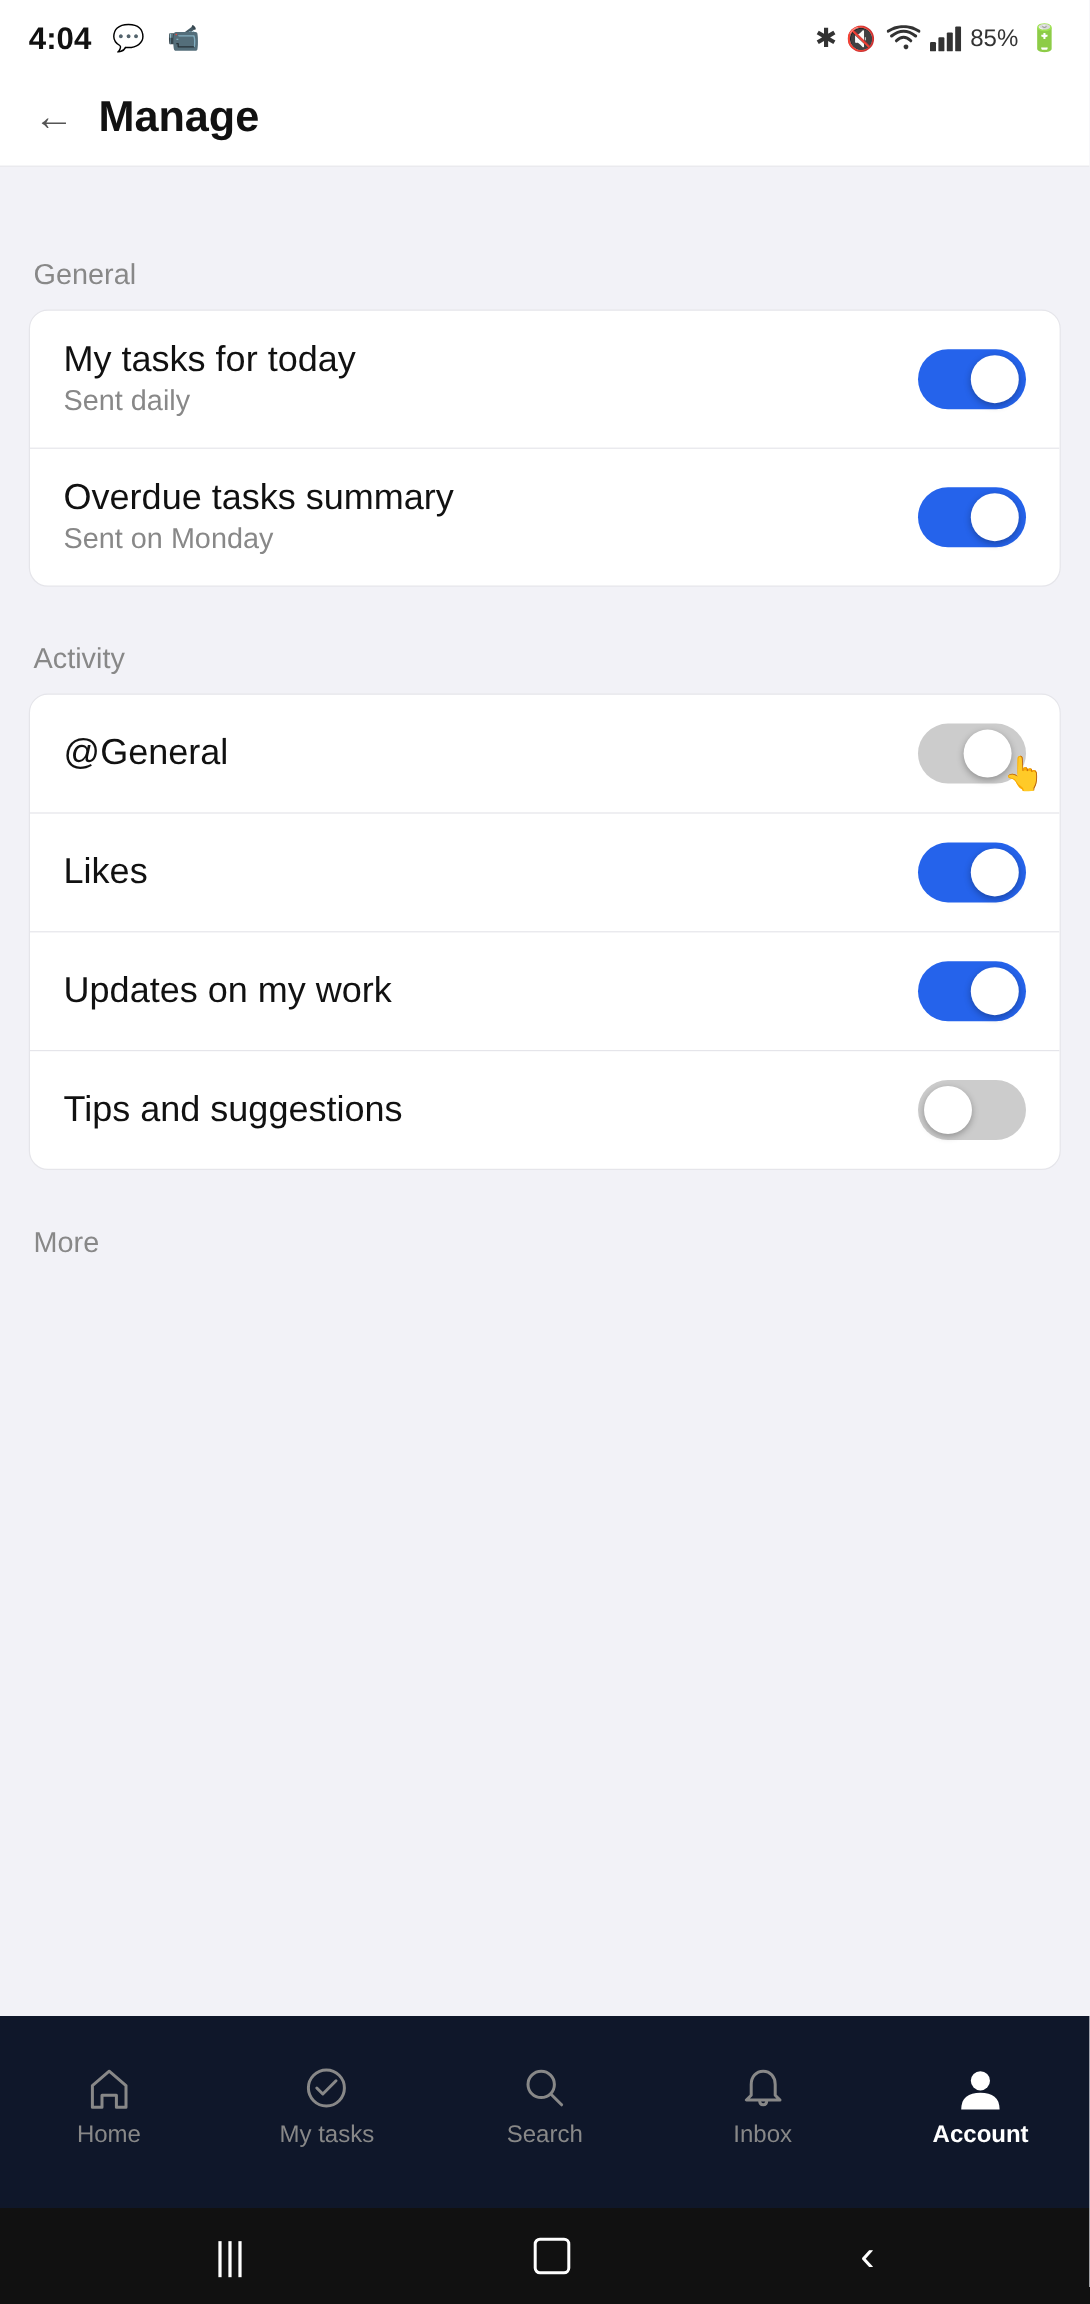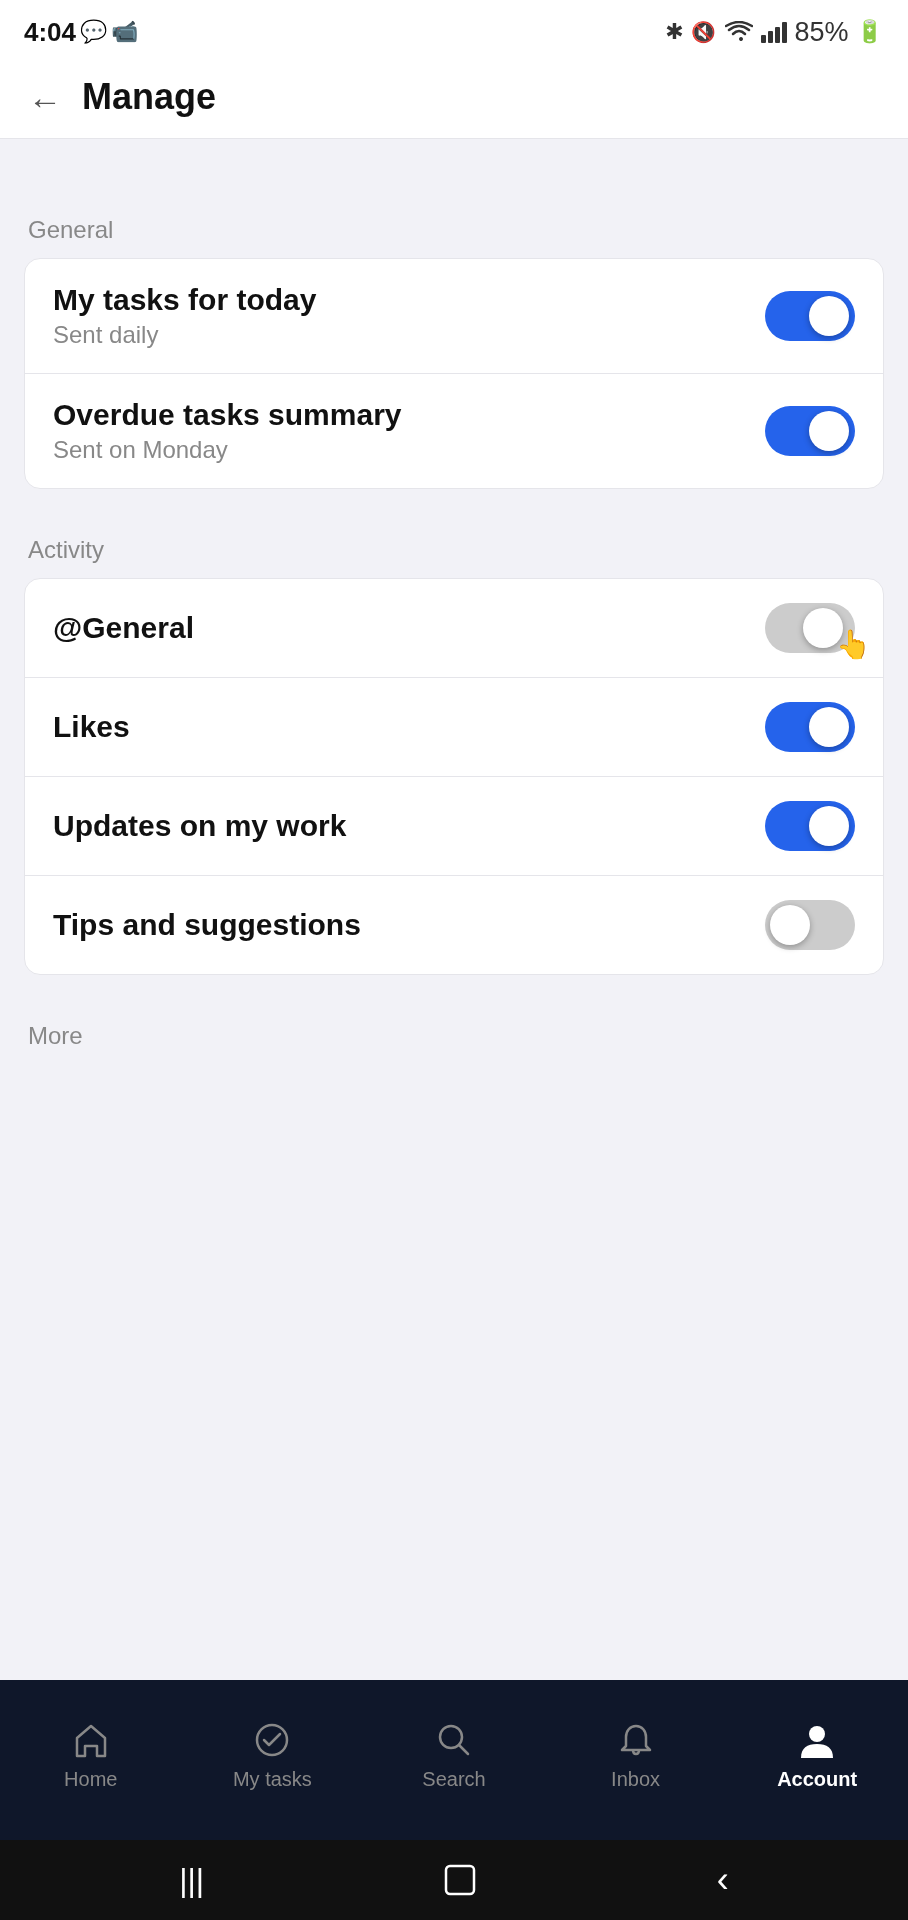--- a/index.html
+++ b/index.html
@@ -33,21 +33,21 @@
 
     .status-icons-right {
       display: flex;
       align-items: center;
       gap: 8px;
       font-size: 22px;
       color: #333;
     }
 
     .status-percent {
-      font-size: 27px;
+      font-size: 20px;
       color: #333;
       font-weight: 500;
     }
 
     
     .header {
       background: #fff;
       padding: 16px 28px 20px;
       display: flex;
       align-items: center;
@@ -105,21 +105,21 @@
     }
 
     .setting-text {
       display: flex;
       flex-direction: column;
       gap: 4px;
     }
 
     .setting-title {
       font-size: 30px;
-      font-weight: 700;
+      font-weight: 400;
       color: #111;
     }
 
     .setting-subtitle {
       font-size: 24px;
       color: #888;
     }
 
     
     .toggle-switch {
@@ -242,21 +242,21 @@
 
     
     svg {
       display: block;
     }
   </style>
 </head>
 <body>
 
 <div class="status-bar">
-  <div style="display:flex;align-items:center;gap:4px;text-align:right;">
+  <div style="display:flex;align-items:center;gap:18px;text-align:right;">
     <span class="status-time">4:04</span>
     <span style="font-size:22px;">💬</span>
     <span style="font-size:22px;">📹</span>
   </div>
   <div class="status-icons-right">
     <span>✱</span>
     <span style="font-size:20px;">🔇</span>
     <span>
       <svg width="28" height="22" viewBox="0 0 28 22">
         <path d="M14 18 a2 2 0 1 1 0 .001Z" fill="#333"></path>

